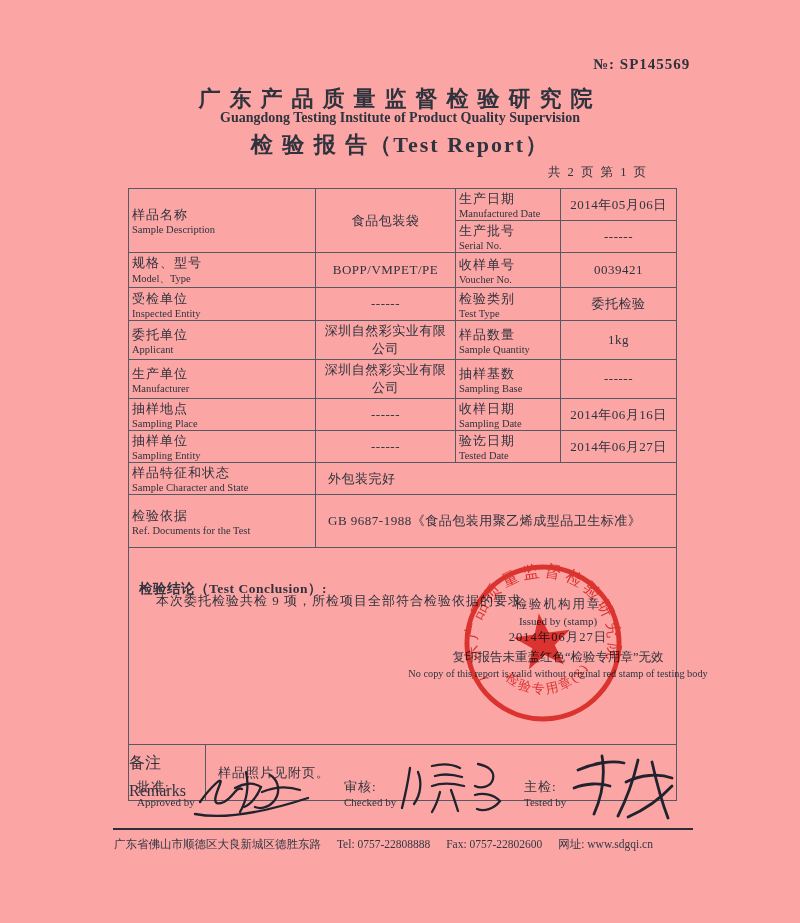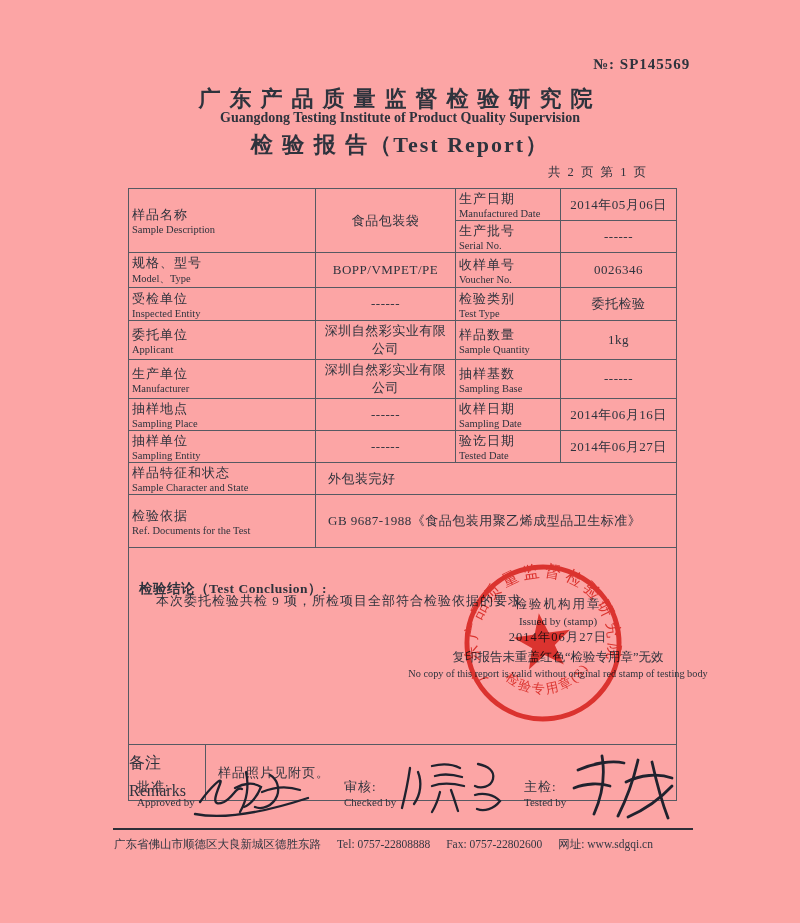--- a/index.html
+++ b/index.html
@@ -102,21 +102,21 @@
     <tr style="height:30px">
       <td class="lbl">
         <div class="cn">规格、型号</div>
         <div class="en">Model、Type</div>
       </td>
       <td class="val">BOPP/VMPET/PE</td>
       <td class="lbl">
         <div class="cn">收样单号</div>
         <div class="en">Voucher No.</div>
       </td>
-      <td class="val">0026346</td>
+      <td class="val">0039421</td>
     </tr>
     <tr style="height:33px">
       <td class="lbl">
         <div class="cn">受检单位</div>
         <div class="en">Inspected Entity</div>
       </td>
       <td class="val">------</td>
       <td class="lbl">
         <div class="cn">检验类别</div>
         <div class="en">Test Type</div>

